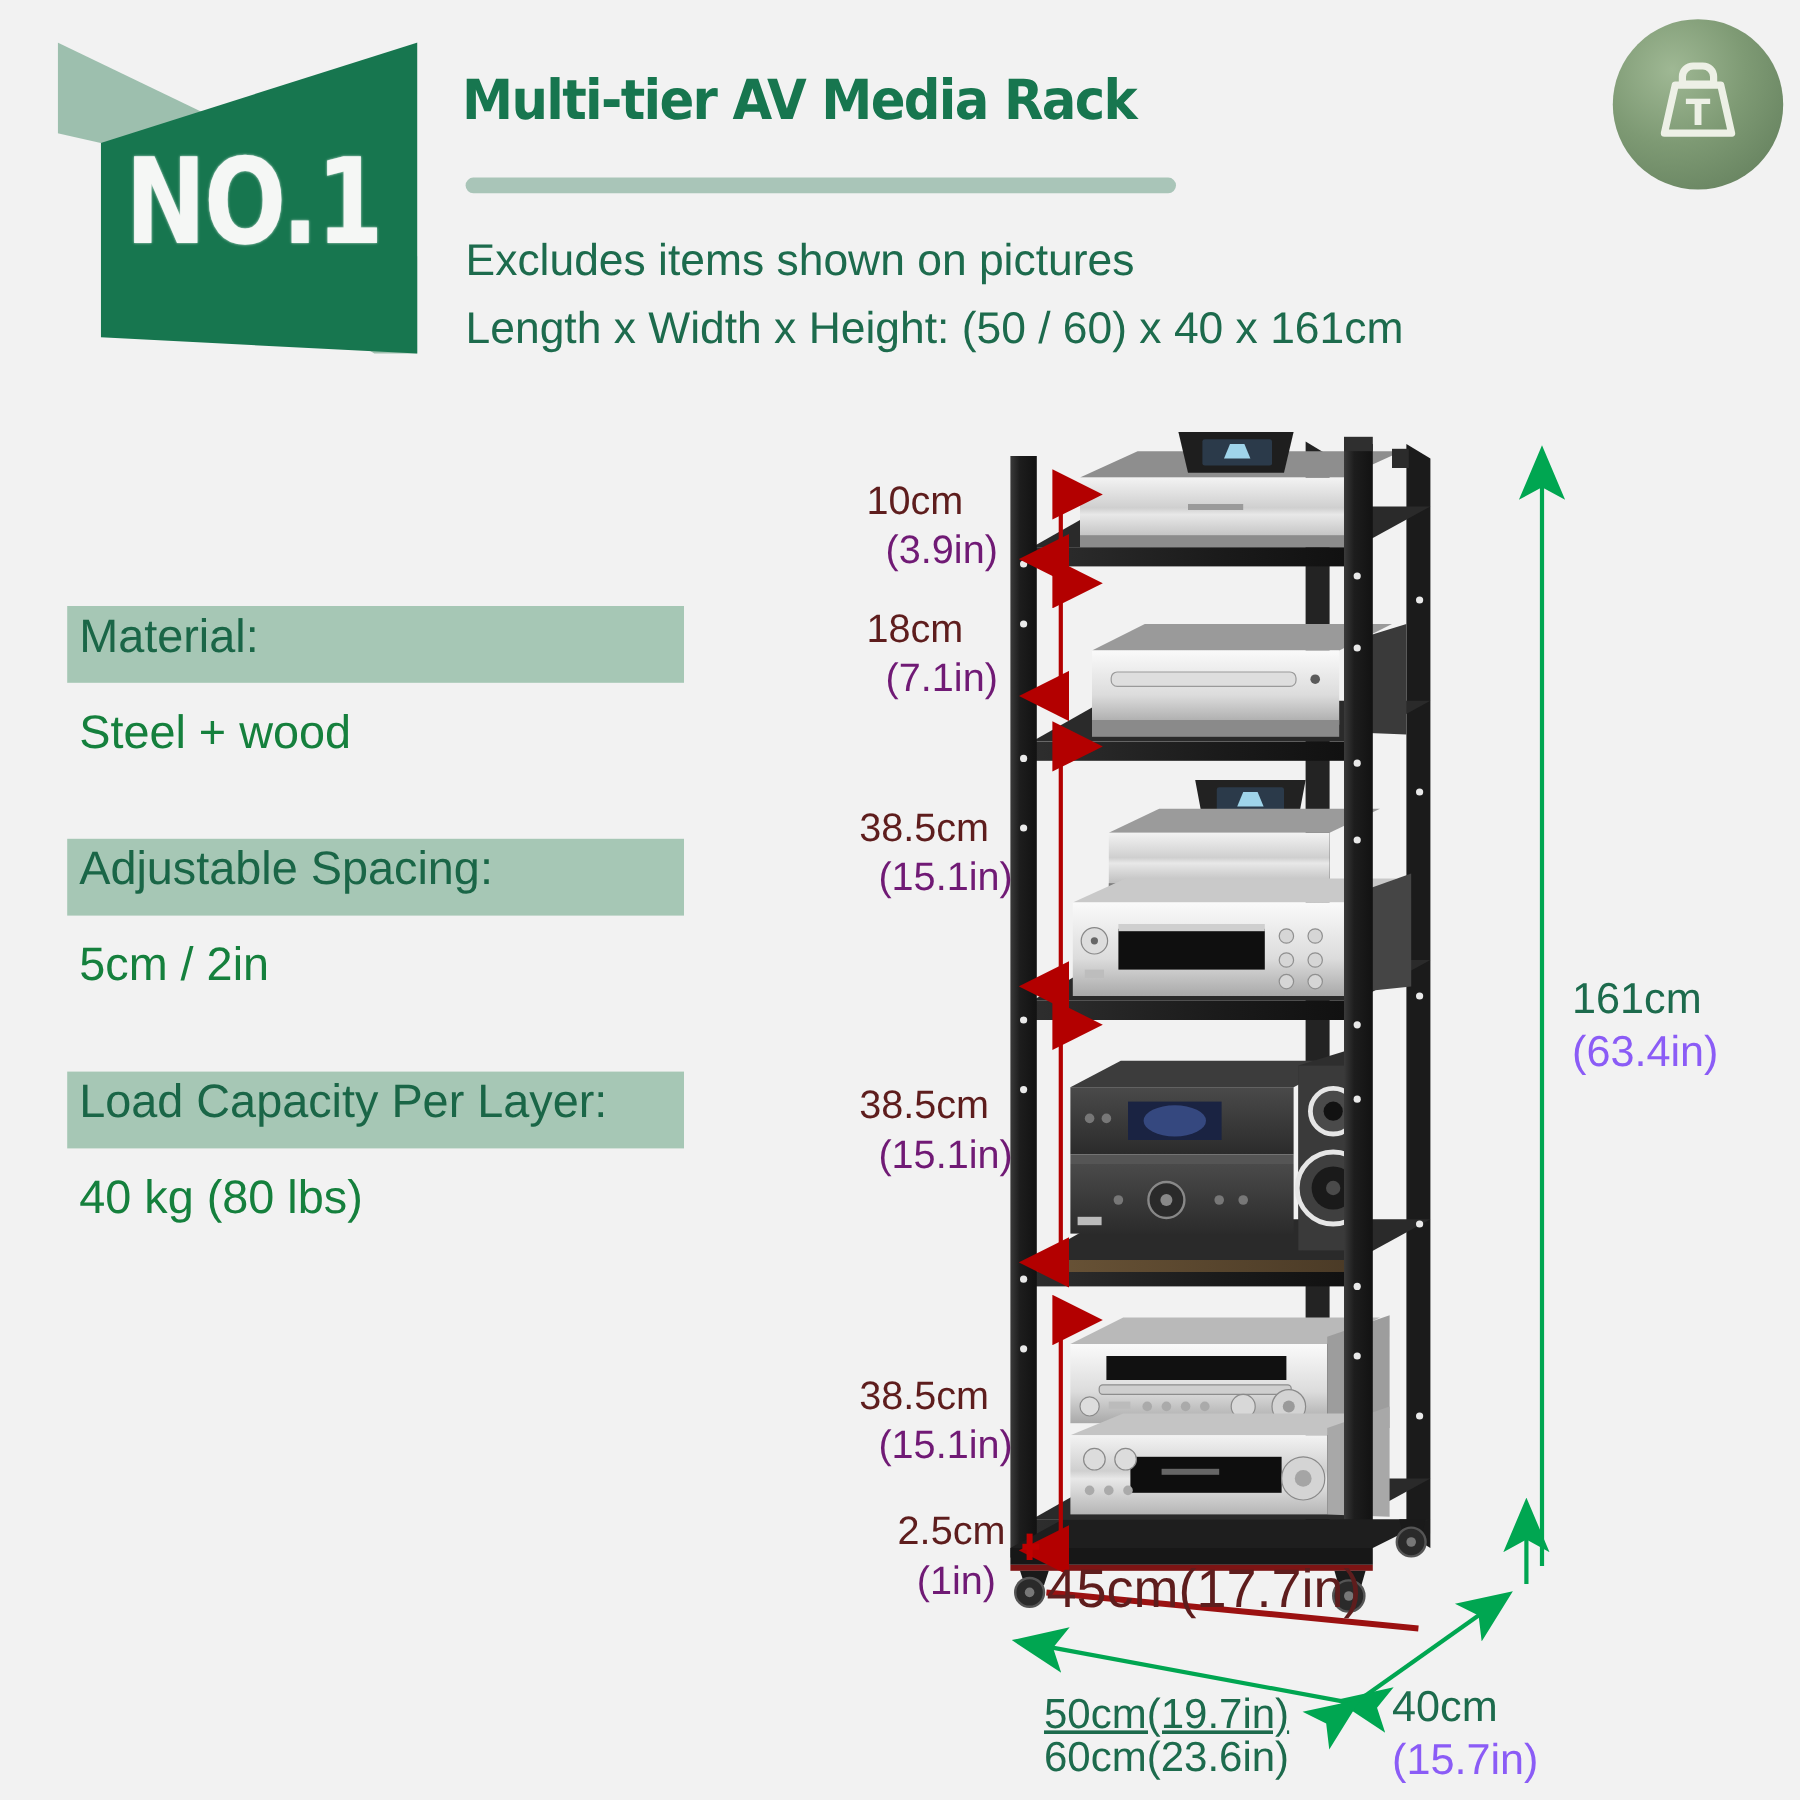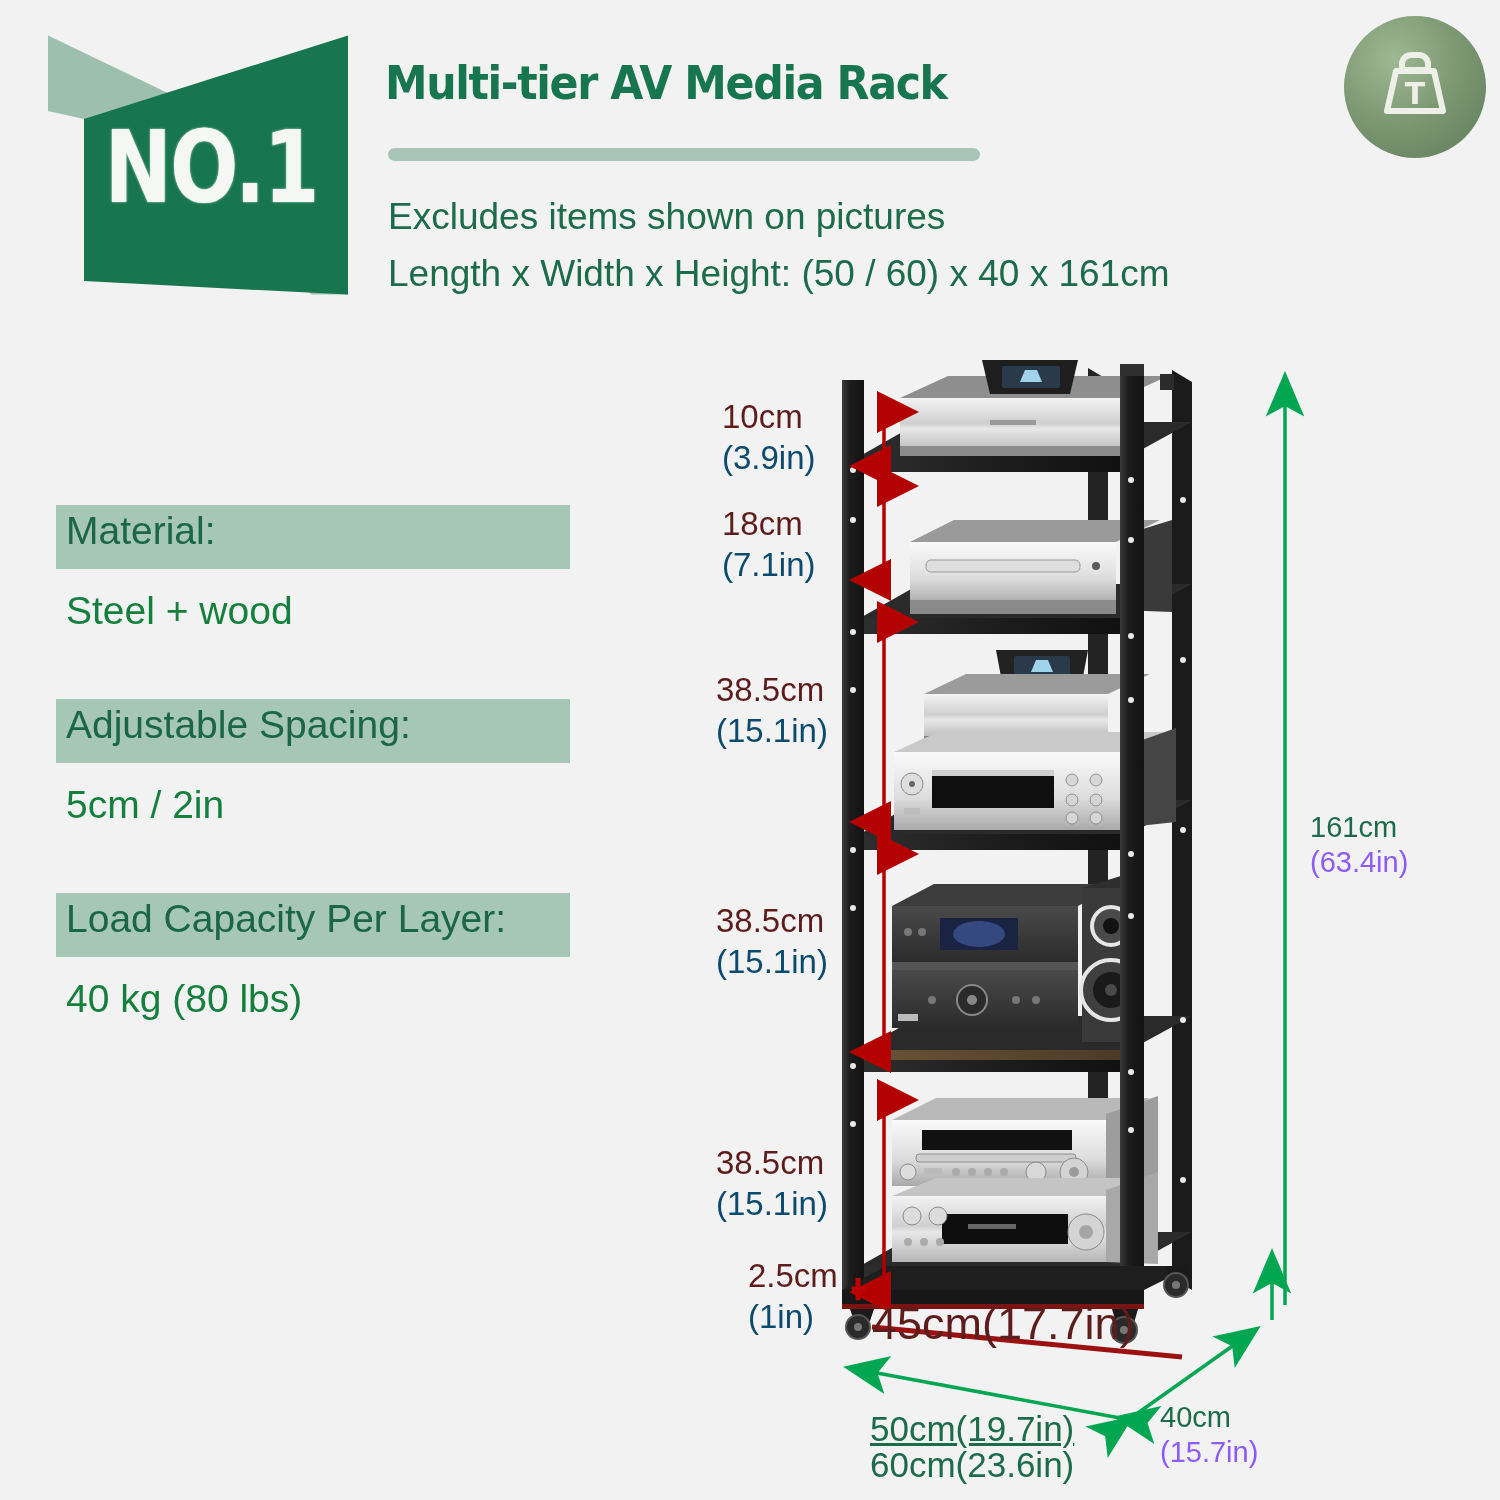--- a/index.html
+++ b/index.html
@@ -75,25 +75,25 @@
     margin-top:20px;color:#15803d;font-size:39px;padding-left:10px;
     font-family:"Liberation Sans", sans-serif;
   }
 
   
   .dim-red{
     position:absolute;color:#5e1d1d;font-size:33px;line-height:1.25;
     white-space:pre-line;font-family:"Liberation Sans", sans-serif;
   }
   .dim-green{
-    position:absolute;color:#1d6b4d;font-size:29px;line-height:1.22;
+    position:absolute;color:#1d6b4d;font-size:36px;line-height:1.22;
     white-space:pre-line;font-family:"Liberation Sans", sans-serif;
   }
   .dim-green .inch{color:#8b5cf6;}
-  .dim-red .inch{color:#0c4a6e;}
+  .dim-red .inch{color:#701a75;margin-left:16px;}
 
   
   .rack{position:absolute;left:820px;top:360px;width:470px;height:990px;}
   .rack svg{display:block;}
 
   .arrows{position:absolute;left:0;top:0;width:1500px;height:1500px;pointer-events:none;}
 </style>
 </head>
 <body>
 

